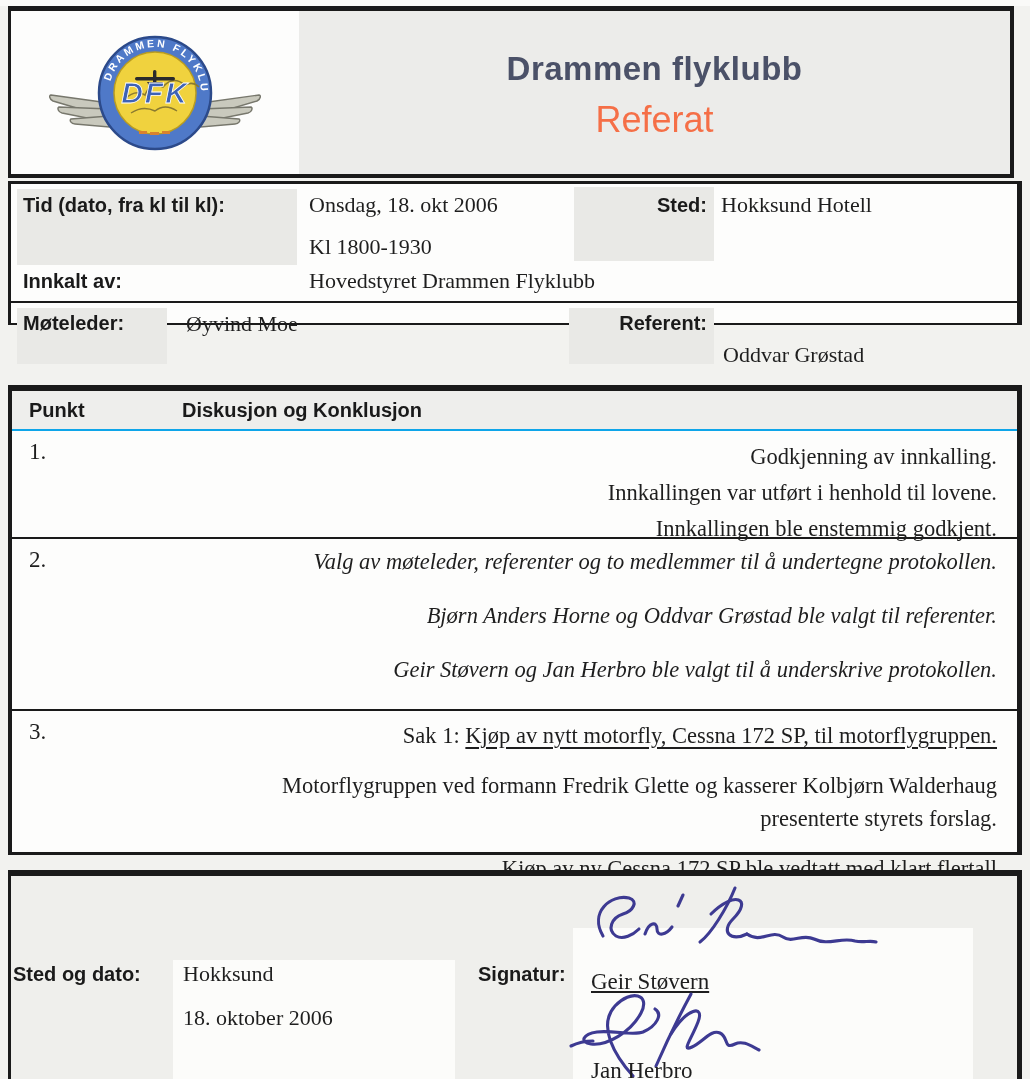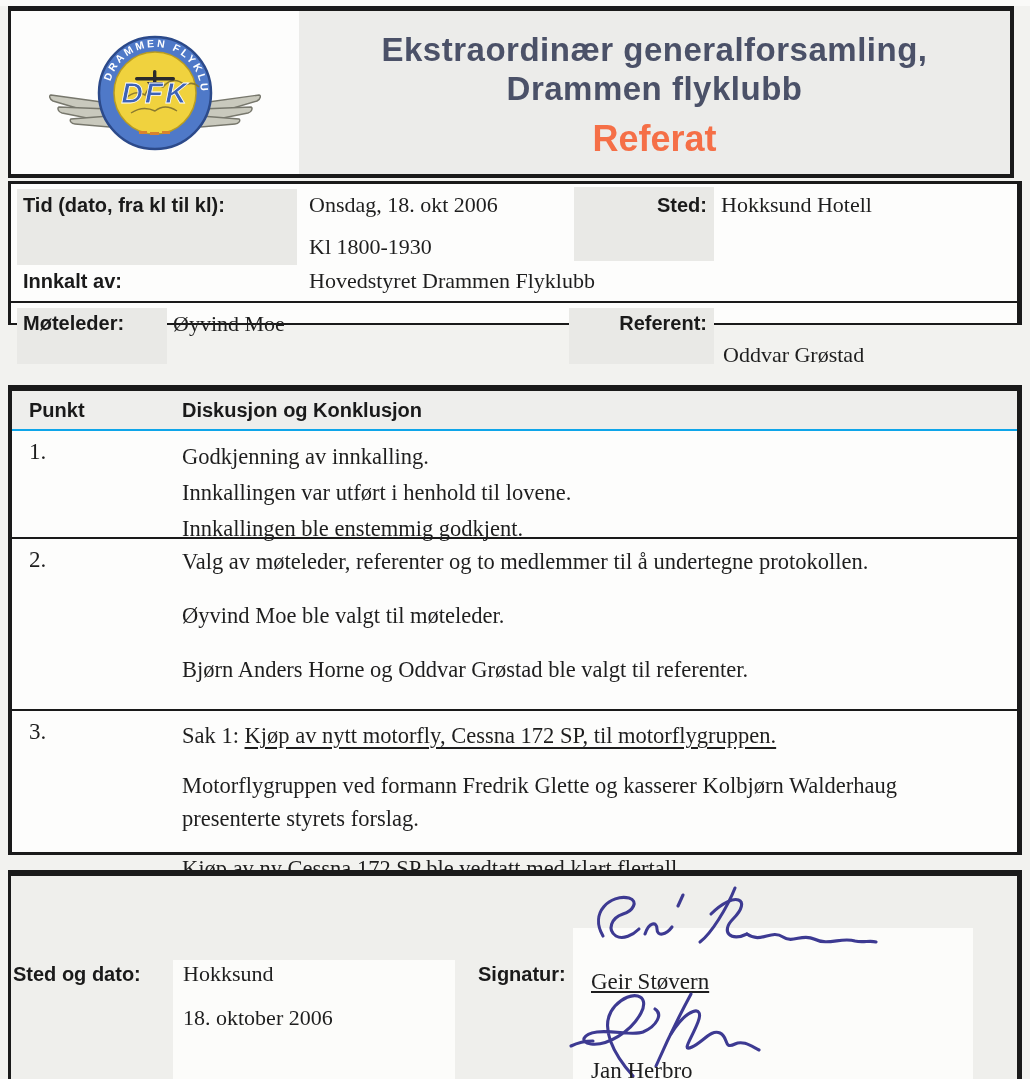--- a/index.html
+++ b/index.html
@@ -11,42 +11,42 @@
   }
   .page{position:absolute;left:0;top:0;width:1030px;height:1079px;}
   .topstrip{position:absolute;left:0;top:0;width:1030px;height:6px;background:#fafaf8;}
   .block{position:absolute;background:#fdfdfc;border:3px solid #1a1a1a;box-sizing:border-box;}
 
   
   .header-block{left:8px;top:6px;width:1006px;height:172px;border-width:5px 4px 4px 3px;display:flex;}
   .logo-area{width:288px;background:#fdfdfc;position:relative;}
   .title-area{flex:1;background:#ececea;display:flex;flex-direction:column;align-items:center;justify-content:center;padding-top:6px;}
   .doc-title{font-size:33px;font-weight:bold;color:#4b5168;line-height:1.18;text-align:center;letter-spacing:0.5px;}
-  .doc-subtitle{font-size:36px;font-weight:bold;color:#f56f47;margin-top:10px;text-align:center;}
+  .doc-subtitle{font-size:36px;font-weight:normal;color:#f56f47;margin-top:10px;text-align:center;}
 
   
   .meta-block{left:8px;top:181px;width:1014px;height:144px;border-width:3px 5px 2px 3px;padding-left:30px;}
   .gbox{position:absolute;background:#e9e9e6;}
   .lbl{position:absolute;font-weight:bold;font-size:20px;color:#1a1a1a;white-space:nowrap;}
   .val{position:absolute;font-family:"Liberation Serif",serif;font-size:22px;color:#1e1e1e;white-space:nowrap;}
   .meta-sep{position:absolute;left:0;top:117px;width:100%;height:2px;background:#1a1a1a;}
 
   
   .table-block{left:8px;top:385px;width:1014px;height:470px;border-width:6px 5px 3px 4px;}
   .t-head{display:flex;background:#eeeeec;border-bottom:2px solid #0ea5e9;height:38px;align-items:center;}
   .t-head .c1{width:153px;padding-left:17px;font-weight:bold;font-size:20px;color:#1a1a1a;}
   .t-head .c2{font-weight:bold;font-size:20px;color:#1a1a1a;}
   .t-row{display:flex;border-bottom:2px solid #1a1a1a;font-family:"Liberation Serif",serif;color:#1e1e1e;}
   .t-row:last-child{border-bottom:none;}
   .t-row .num{width:153px;padding:8px 0 0 17px;font-size:23px;}
-  .t-row .cell{flex:1;padding:8px 20px 14px 0;font-size:22.5px;}
+  .t-row .cell{flex:1;padding:8px 20px 14px 0;font-size:22.5px;text-align:right;}
   .row1{height:106px;} .row2{height:170px;} .row3{height:147px;}
   .row1 .cell div{line-height:36px;}
   .para{margin:0 0 0 0;line-height:30px;}
-  .row2 .para{margin-bottom:24px;}
+  .row2 .para{margin-bottom:24px;font-style:italic;}
   .row3 .para{margin-bottom:17px;line-height:33px;}
   .uline{text-decoration:underline;text-decoration-thickness:2px;text-underline-offset:4px;}
 
   
   .footer-block{left:8px;top:870px;width:1014px;height:209px;border-width:6px 5px 0 3px;background:#efefec;}
   .wbox{position:absolute;background:#fcfcfa;}
   .sig-svg{position:absolute;}
   .sig-name{position:absolute;font-family:"Liberation Serif",serif;font-size:23px;color:#1e1e1e;white-space:nowrap;}
 
   
@@ -95,21 +95,20 @@
             <rect x="92" y="106" width="8" height="3"></rect>
             <rect x="103" y="107" width="9" height="3"></rect>
             <rect x="115" y="106" width="8" height="3"></rect>
           </g>
 
           <text x="108" y="78" text-anchor="middle" font-family="Liberation Sans, sans-serif" font-size="30" font-weight="bold" font-style="italic" fill="#3d62b5" stroke="#ffffff" stroke-width="0.8" letter-spacing="2">DFK</text>
         </svg>
       </div>
     </div>
     <div class="title-area">
-      <div class="doc-title">Ekstraordinær generalforsamling,</div>
       <div class="doc-title">Drammen flyklubb</div>
       <div class="doc-subtitle">Referat</div>
     </div>
   </div>
 
   <div class="block meta-block">
     <div class="gbox" style="left:6px;top:5px;width:280px;height:76px;"></div>
     <div class="gbox" style="left:563px;top:3px;width:140px;height:74px;"></div>
 
     <div class="lbl" style="left:12px;top:10px;">Tid (dato, fra kl til kl):</div>
@@ -121,21 +120,21 @@
 
     <div class="lbl" style="left:12px;top:86px;">Innkalt av:</div>
     <div class="val" style="left:298px;top:84px;">Hovedstyret Drammen Flyklubb</div>
 
     <div class="meta-sep"></div>
 
     <div class="gbox" style="left:6px;top:124px;width:150px;height:56px;"></div>
     <div class="gbox" style="left:558px;top:124px;width:145px;height:56px;"></div>
 
     <div class="lbl" style="left:12px;top:128px;">Møteleder:</div>
-    <div class="val" style="left:162px;top:127px;">Øyvind Moe</div>
+    <div class="val" style="left:175px;top:127px;">Øyvind Moe</div>
 
     <div class="lbl" style="left:558px;top:128px;width:138px;text-align:right;">Referent:</div>
     <div class="val" style="left:712px;top:158px;">Oddvar Grøstad</div>
   </div>
 
   <div class="block table-block">
     <div class="t-head">
       <div class="c1">Punkt</div>
       <div class="c2">Diskusjon og Konklusjon</div>
     </div>
@@ -146,22 +145,22 @@
         <div>Godkjenning av innkalling.</div>
         <div>Innkallingen var utført i henhold til lovene.</div>
         <div>Innkallingen ble enstemmig godkjent.</div>
       </div>
     </div>
 
     <div class="t-row row2">
       <div class="num">2.</div>
       <div class="cell">
         <div class="para">Valg av møteleder, referenter og to medlemmer til å undertegne protokollen.</div>
-        <div class="para">Øyvind Moe ble valgt til møteleder.</div>
         <div class="para">Bjørn Anders Horne og Oddvar Grøstad ble valgt til referenter.</div>
+        <div class="para">Geir Støvern og Jan Herbro ble valgt til å underskrive protokollen.</div>
       </div>
     </div>
 
     <div class="t-row row3">
       <div class="num">3.</div>
       <div class="cell">
         <div class="para"><span>Sak 1: </span><span class="uline">Kjøp av nytt motorfly, Cessna 172 SP, til motorflygruppen.</span></div>
         <div class="para">
           <div>Motorflygruppen ved formann Fredrik Glette og kasserer Kolbjørn Walderhaug</div>
           <div>presenterte styrets forslag.</div>

